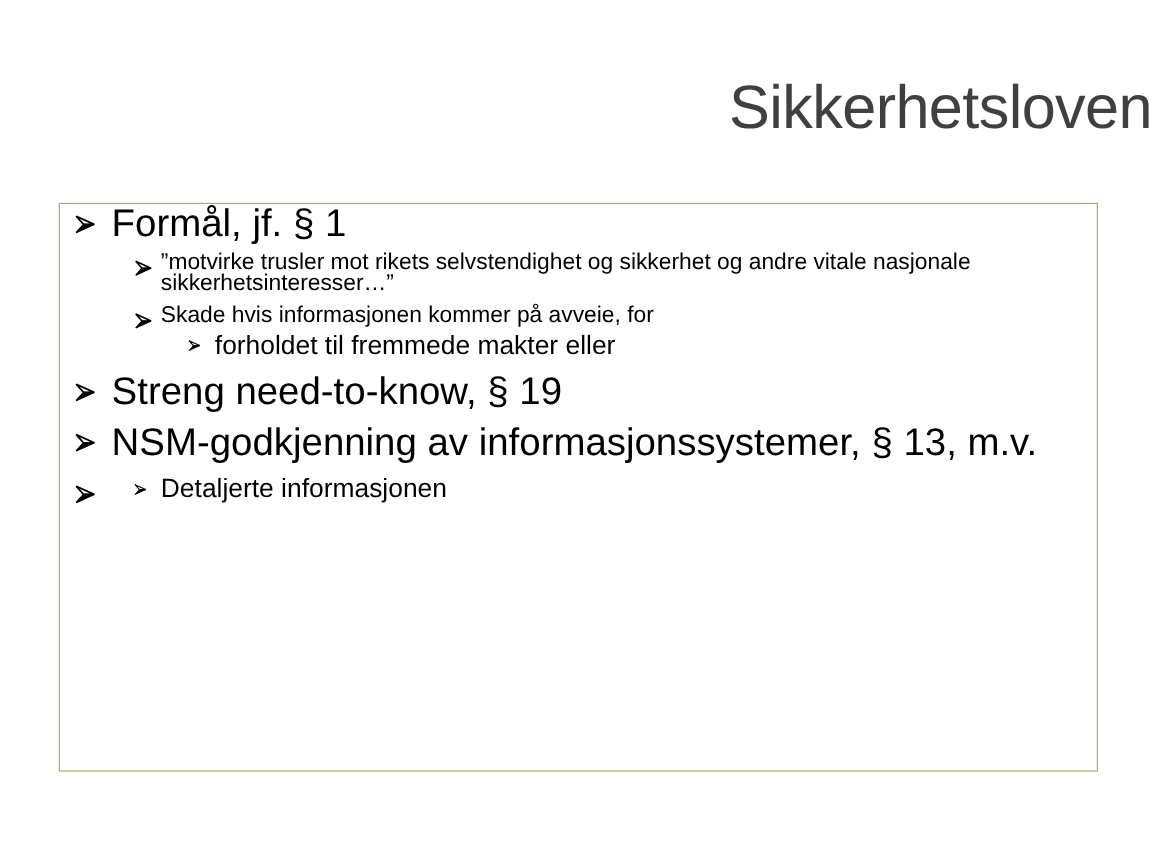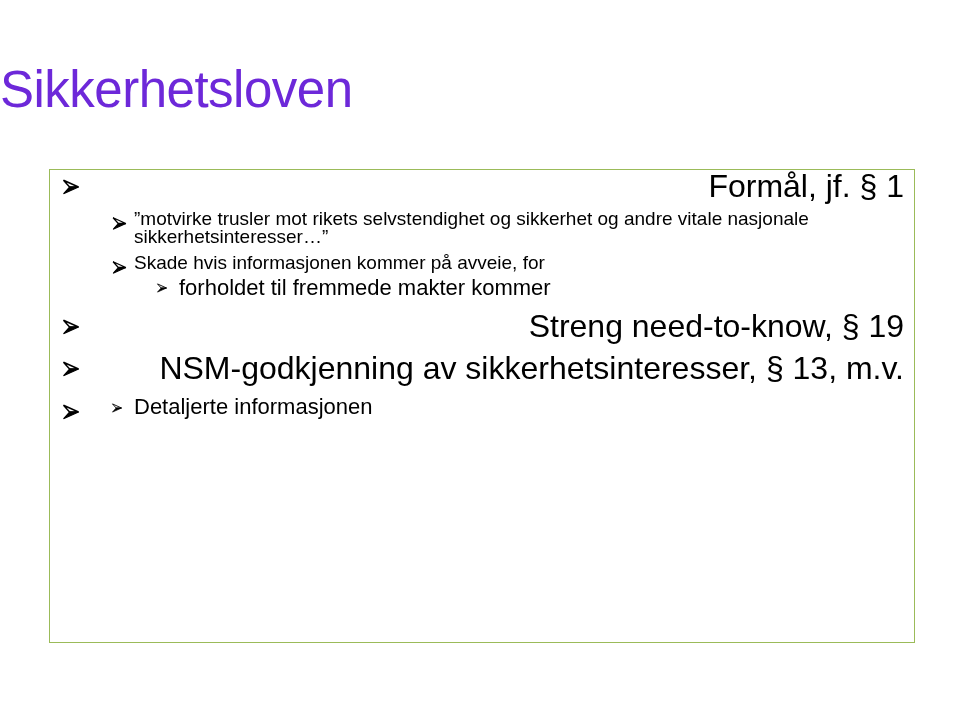--- a/index.html
+++ b/index.html
@@ -8,42 +8,42 @@
     background:#ffffff;
     font-family:"Liberation Sans", sans-serif;
     color:#000;
     overflow:hidden;
     position:relative;
   }
   .slide{position:absolute;inset:0;}
   .slide-title{
     position:absolute;
     top:64px;left:0;right:0;
-    text-align:left;
+    text-align:right;
     font-size:51px;
     line-height:1.0;
     letter-spacing:-0.5px;
-    color:#6d28d9;
+    color:#404040;
     white-space:nowrap;
   }
   .content-box{
     position:absolute;
     left:49px;top:169px;
     width:866px;height:474px;
     border:1.5px solid #9BBB59;
     box-sizing:border-box;
     padding:0 10px 0 0;
   }
   .item{position:relative;line-height:0.92;}
   .item .txt{display:inline;}
   .bullet{position:absolute;display:block;}
   .bullet svg{display:block;}
 
   
-  .lv1{padding-left:43px;text-align:right;}
+  .lv1{padding-left:43px;}
   .lv1 .bullet{left:11px;top:5px;}
   .lv2{padding-left:84px;}
   .lv2 .bullet{left:61px;top:5px;}
   .lv3{padding-left:129px;line-height:0.95;}
   .lv3 .bullet{left:106px;top:4px;}
 
   
   .sz-l1{font-size:32px;margin-top:13px;}
   .sz-l2{font-size:19px;margin-top:9px;}
   .sz-l3{font-size:22px;margin-top:6px;}
@@ -96,42 +96,42 @@
     </div>
 
 
     <div class="item lv3 sz-l3">
       <span class="bullet">
           <svg viewBox="0 0 20 20">
             <path d="M2.5 3.2 L17.5 10 L8.6 10 Z" fill="#ffffff" stroke="#000" stroke-width="1.5" stroke-linejoin="miter"></path>
             <path d="M2.5 16.8 L17.5 10 L8.6 10 Z" fill="#000" stroke="#000" stroke-width="1.2"></path>
           </svg>
         </span>
-      <span class="txt">forholdet til fremmede makter kommer</span>
+      <span class="txt">forholdet til fremmede makter eller</span>
     </div>
 
 
     <div class="item lv1 sz-l1">
       <span class="bullet">
           <svg viewBox="0 0 20 20">
             <path d="M2.5 3.2 L17.5 10 L8.6 10 Z" fill="#ffffff" stroke="#000" stroke-width="1.5" stroke-linejoin="miter"></path>
             <path d="M2.5 16.8 L17.5 10 L8.6 10 Z" fill="#000" stroke="#000" stroke-width="1.2"></path>
           </svg>
         </span>
       <span class="txt">Streng need-to-know, § 19</span>
     </div>
 
     <div class="item lv1 sz-l1">
       <span class="bullet">
           <svg viewBox="0 0 20 20">
             <path d="M2.5 3.2 L17.5 10 L8.6 10 Z" fill="#ffffff" stroke="#000" stroke-width="1.5" stroke-linejoin="miter"></path>
             <path d="M2.5 16.8 L17.5 10 L8.6 10 Z" fill="#000" stroke="#000" stroke-width="1.2"></path>
           </svg>
         </span>
-      <span class="txt">NSM-godkjenning av sikkerhetsinteresser, § 13, m.v.</span>
+      <span class="txt">NSM-godkjenning av informasjonssystemer, § 13, m.v.</span>
     </div>
 
     <div class="item lv1 sz-l1">
       <span class="bullet">
           <svg viewBox="0 0 20 20">
             <path d="M2.5 3.2 L17.5 10 L8.6 10 Z" fill="#ffffff" stroke="#000" stroke-width="1.5" stroke-linejoin="miter"></path>
             <path d="M2.5 16.8 L17.5 10 L8.6 10 Z" fill="#000" stroke="#000" stroke-width="1.2"></path>
           </svg>
         </span>
     </div>

